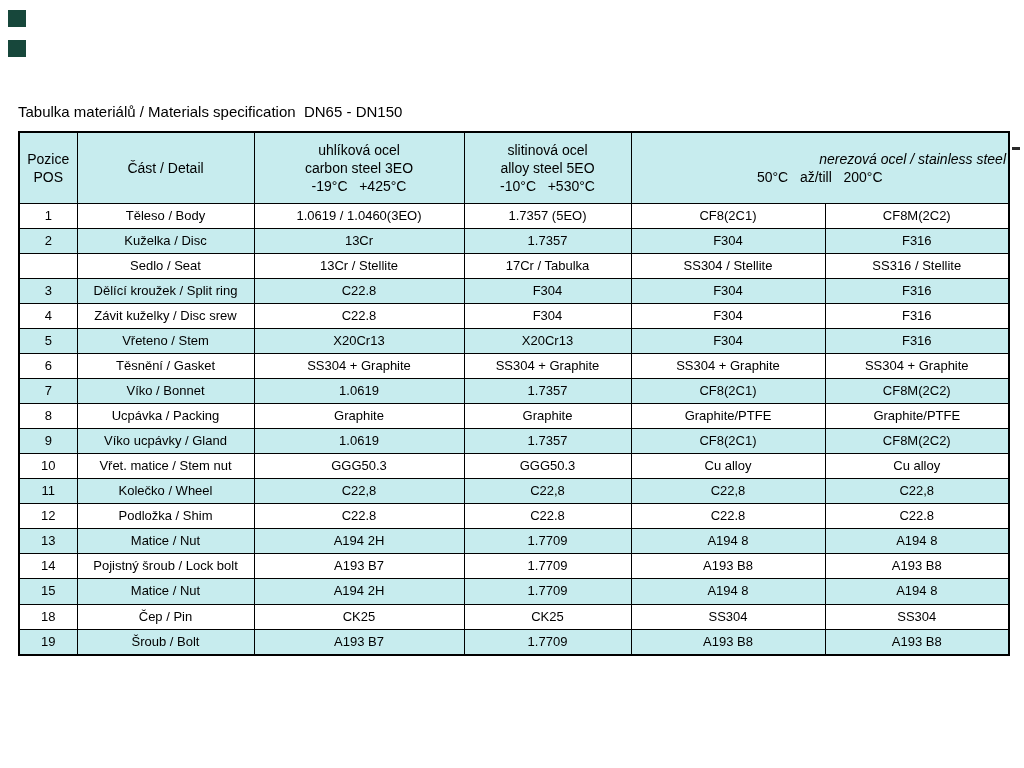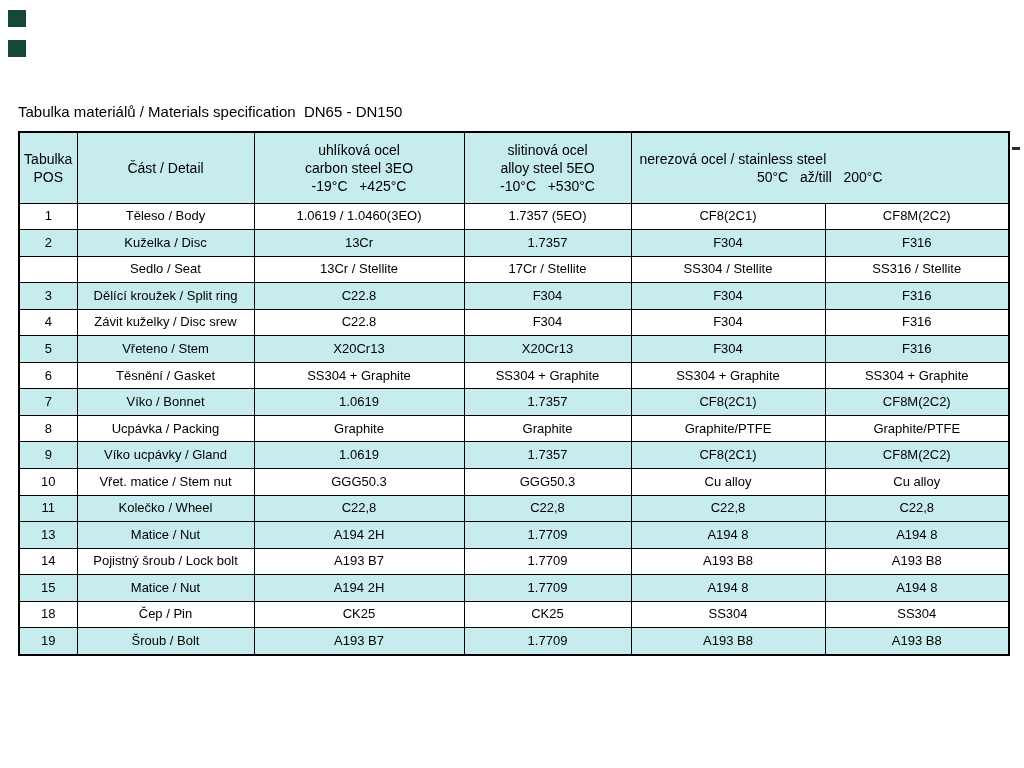--- a/index.html
+++ b/index.html
@@ -77,22 +77,23 @@
     font-size: 14px;
     vertical-align: middle;
     padding: 1px 2px;
   }
   .hline {
     line-height: 18px;
     text-align: center;
     white-space: pre;
   }
   th.col-stainless .hline.first {
-    text-align: left;
+    text-align: right;
     padding-left: 6px;
+    font-style: italic;
   }
 
   td {
     font-size: 13px;
     text-align: center;
     padding: 0 2px;
     line-height: 20px;
     background: #ffffff;
   }
   tr.alt td { background: #c7ecee; }
@@ -111,21 +112,21 @@
     <col class="c-pos">
     <col class="c-part">
     <col class="c-carbon">
     <col class="c-alloy">
     <col class="c-st1">
     <col class="c-st2">
   </colgroup>
   <thead>
     <tr id="head-row">
         <th class="col-pos" colspan="1">
-          <div class="hline first">Tabulka</div>
+          <div class="hline first">Pozice</div>
           <div class="hline">POS</div>
         </th>
         <th class="col-part" colspan="1">
           <div class="hline first">Část / Detail</div>
         </th>
         <th class="col-carbon" colspan="1">
           <div class="hline first">uhlíková ocel</div>
           <div class="hline">carbon steel 3EO</div>
           <div class="hline">-19°C&nbsp;&nbsp;&nbsp;+425°C</div>
         </th>
@@ -154,21 +155,21 @@
         <td>Kuželka / Disc</td>
         <td>13Cr</td>
         <td>1.7357</td>
         <td>F304</td>
         <td>F316</td>
       </tr>
       <tr>
         <td></td>
         <td>Sedlo / Seat</td>
         <td>13Cr /  Stellite</td>
-        <td>17Cr /  Stellite</td>
+        <td>17Cr /  Tabulka</td>
         <td>SS304 /  Stellite</td>
         <td>SS316 /  Stellite</td>
       </tr>
       <tr class="alt">
         <td>3</td>
         <td>Dělící kroužek / Split ring</td>
         <td>C22.8</td>
         <td>F304</td>
         <td>F304</td>
         <td>F316</td>
@@ -230,20 +231,28 @@
         <td>Cu alloy</td>
       </tr>
       <tr class="alt">
         <td>11</td>
         <td>Kolečko / Wheel</td>
         <td>C22,8</td>
         <td>C22,8</td>
         <td>C22,8</td>
         <td>C22,8</td>
       </tr>
+      <tr>
+        <td>12</td>
+        <td>Podložka / Shim</td>
+        <td>C22.8</td>
+        <td>C22.8</td>
+        <td>C22.8</td>
+        <td>C22.8</td>
+      </tr>
       <tr class="alt">
         <td>13</td>
         <td>Matice / Nut</td>
         <td>A194 2H</td>
         <td>1.7709</td>
         <td>A194 8</td>
         <td>A194 8</td>
       </tr>
       <tr>
         <td>14</td>

